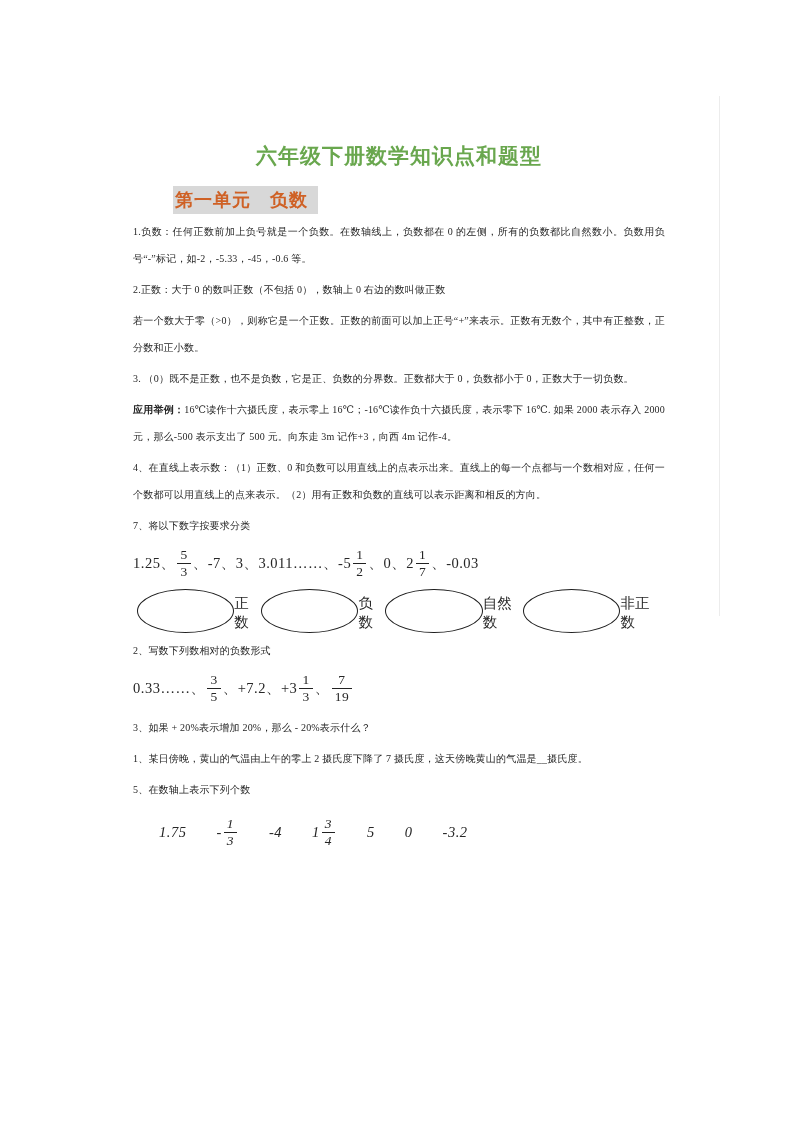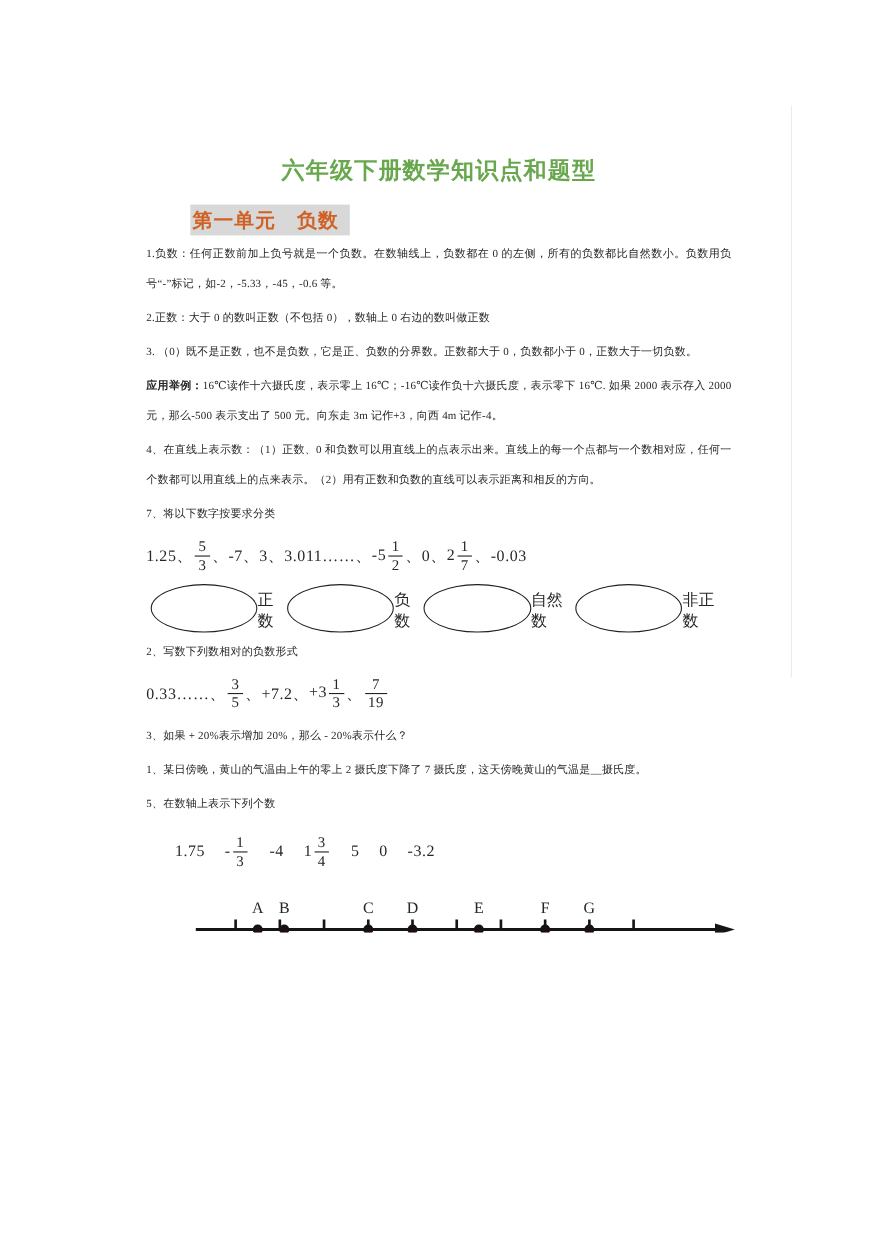--- a/index.html
+++ b/index.html
@@ -31,38 +31,39 @@
   .tk{white-space:pre;}
   .frac{display:inline-flex;flex-direction:column;align-items:center;line-height:1.15;font-size:13.5px;margin:0 2px;}
   .frac .num{padding:0 3px;}
   .frac .den{border-top:1.3px solid #222;padding:0 3px;}
   .mixed{display:inline-flex;align-items:center;}
   .whole{font-size:14.5px;}
   .ovals-row{display:flex;justify-content:space-between;margin-top:4px;padding:0 4px;}
   .oval-col{display:flex;align-items:center;}
   .oval{width:104px;height:44px;border:1.6px solid #1f1f1f;border-radius:50%;background:#fff;}
   .oval-label{margin-top:3px;font-size:14.5px;}
-  .q5row{padding-left:26px;column-gap:18px;height:54px;}
+  .q5row{padding-left:26px;column-gap:30px;height:54px;font-style:italic;}
   #number-line{display:block;margin-left:-133px;margin-top:4px;}
   .edge-line{position:absolute;left:719px;top:96px;width:1px;height:520px;background:#ececec;}
 </style>
 </head>
 <body>
 
 <div class="page">
   <div class="edge-line"></div>
 
   <h1 class="title">六年级下册数学知识点和题型</h1>
 
   <div class="section-header-row">
     <span class="section-header">第一单元　负数</span>
   </div>
 
   <p>1.负数：任何正数前加上负号就是一个负数。在数轴线上，负数都在 0 的左侧，所有的负数都比自然数小。负数用负号“-”标记，如-2，-5.33，-45，-0.6 等。</p>
   <p>2.正数：大于 0 的数叫正数（不包括 0），数轴上 0 右边的数叫做正数</p>
+  <p>若一个数大于零（&gt;0），则称它是一个正数。正数的前面可以加上正号“+”来表示。正数有无数个，其中有正整数，正分数和正小数。</p>
   <p>3. （0）既不是正数，也不是负数，它是正、负数的分界数。正数都大于 0，负数都小于 0，正数大于一切负数。</p>
   <p><b>应用举例：</b><span>16℃读作十六摄氏度，表示零上 16℃；-16℃读作负十六摄氏度，表示零下 16℃. 如果 2000 表示存入 2000 元，那么-500 表示支出了 500 元。向东走 3m 记作+3，向西 4m 记作-4。</span></p>
   <p>4、在直线上表示数：（1）正数、0 和负数可以用直线上的点表示出来。直线上的每一个点都与一个数相对应，任何一个数都可以用直线上的点来表示。（2）用有正数和负数的直线可以表示距离和相反的方向。</p>
 
 
   <p>7、将以下数字按要求分类</p>
   <div class="token-row" id="q1-numbers">
       <span class="tk">1.25、</span>
       <span class="mixed">
         <span class="frac">

